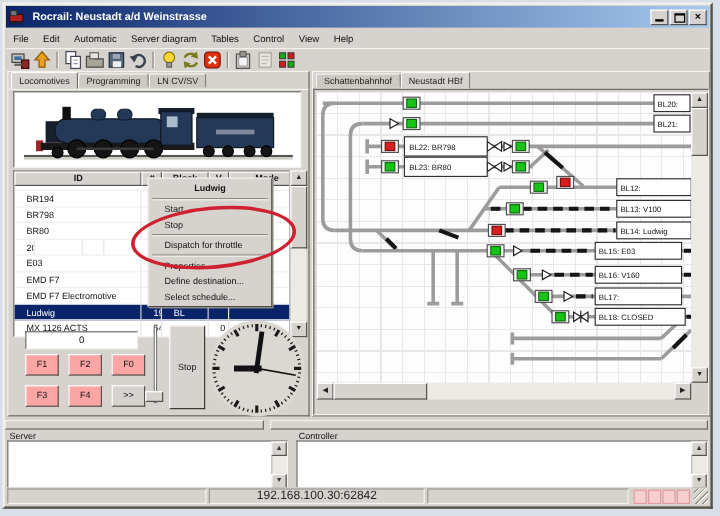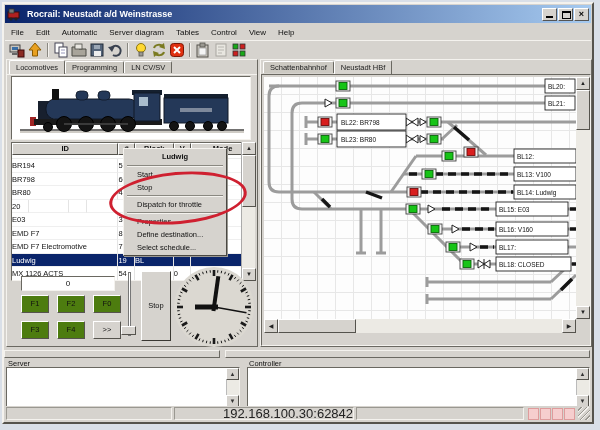--- a/index.html
+++ b/index.html
@@ -30,29 +30,29 @@
   .tabline{position:absolute;left:0;right:0;top:14px;height:1px;background:#f4f2ee}
   
   .photo{position:absolute;left:4px;top:16px;width:240px;height:64px;background:#fff;border:1px solid;border-color:#6a6861 #f4f2ee #f4f2ee #6a6861}
   
   .loco-table{position:absolute;left:4px;top:82px;width:244px;height:139px;background:#fff;border:1px solid;border-color:#6a6861 #f4f2ee #f4f2ee #6a6861;overflow:hidden}
   .thead{display:flex;height:12px}
   .th{background:#d6d3ce;border:1px solid;border-color:#fff #55534d #55534d #fff;font-size:7.5px;font-weight:bold;text-align:center;line-height:10px;color:#111}
   .c0{width:110px}.c1{width:17px}.c2{width:40px}.c3{width:18px}.c4{width:65px}
   .partialrow{height:4px;overflow:hidden;border-bottom:1px solid #ececec}
   .tr{display:flex;height:13.5px}
-  .tr span{font-size:7.5px;line-height:13px;padding-left:0;border-right:1px solid #e4e4e4;border-bottom:1px solid #efefef;white-space:nowrap;overflow:hidden;color:#111}
+  .tr span{font-size:7.5px;line-height:13px;padding-left:10px;border-right:1px solid #e4e4e4;border-bottom:1px solid #efefef;white-space:nowrap;overflow:hidden;color:#111}
   .tr.selected span{background:#0a246a;color:#fff}
   .vsb{position:absolute;top:82px;left:234px;width:14px;height:139px;background:#eceae4;border-left:1px solid #aaa}
   .sbbtn{position:absolute;left:0;width:14px;height:13px;background:#d6d3ce;border:1px solid;border-color:#fff #55534d #55534d #fff;font-size:6px;text-align:center;line-height:11px;color:#222}
   .sbthumb{position:absolute;left:0;width:14px;background:#d6d3ce;border:1px solid;border-color:#fff #55534d #55534d #fff}
   
   .speedbox{position:absolute;left:14px;top:216px;width:94px;height:15px;background:#fff;border:1px solid;border-color:#6a6861 #f4f2ee #f4f2ee #6a6861;font-size:8px;text-align:center;line-height:13px;color:#111}
   .fbtn{position:absolute;width:28px;height:18px;border:1px solid;border-color:#fff #55534d #55534d #fff;font-size:7.5px;text-align:center;line-height:16px;color:#111}
-  .fbtn.green{background:#4d7c0f}
+  .fbtn.green{background:#fca5a5}
   .fbtn.gray{background:#d6d3ce}
   .slider{position:absolute;left:112px;top:210px;width:20px;height:74px}
   .slider .groove{position:absolute;left:9px;top:2px;width:3px;height:64px;background:#fff;border:1px solid #777}
   .slider .thumb{position:absolute;left:2px;top:56px;width:15px;height:9px;background:#d6d3ce;border:1px solid;border-color:#fff #55534d #55534d #fff}
   .stopbtn{position:absolute;left:134px;top:211px;width:30px;height:70px;background:#d6d3ce;border:1px solid;border-color:#fff #3a3833 #3a3833 #fff;font-size:7.5px;color:#111;text-align:center;line-height:68px}
   .clockbox{position:absolute;left:166px;top:206px;width:82px;height:82px}
   
   .ctxmenu{position:absolute;left:119px;top:144px;width:104px;background:#d6d3ce;border:1px solid;border-color:#f4f2ee #4a4843 #4a4843 #f4f2ee;box-shadow:1px 1px 0 #9a9891;z-index:40;padding:1px}
   .ctxhead{font-size:7.5px;font-weight:bold;text-align:center;height:14px;line-height:14px;color:#111}
   .ctxsep{height:2px;border-top:1px solid #8a8881;border-bottom:1px solid #f4f2ee;margin:1px 2px}
@@ -66,21 +66,21 @@
   .hthumb{position:absolute;left:14px;top:0;width:78px;height:14px;background:#d6d3ce;border:1px solid;border-color:#fff #55534d #55534d #fff}
   
   .strip{position:absolute;height:8px;background:#d6d3ce;border:1px solid;border-color:#f4f2ee #6a6861 #6a6861 #f4f2ee}
   .seclabel{position:absolute;font-size:7.5px;color:#111}
   .secbox{position:absolute;background:#fff;border:1px solid;border-color:#6a6861 #f4f2ee #f4f2ee #6a6861}
   .secbox .sv{position:absolute;right:0;top:0;width:13px;height:100%;background:#eceae4;border-left:1px solid #bbb}
   .secbox .svb{position:absolute;right:0;width:13px;height:12px;background:#d6d3ce;border:1px solid;border-color:#fff #55534d #55534d #fff;font-size:6px;line-height:10px;text-align:center;color:#333}
   
   .statusbar{position:absolute;left:1px;right:1px;bottom:1px;height:15px;display:flex;align-items:stretch;background:#d6d3ce;padding:1px}
   .scell{border:1px solid;border-color:#9a9891 #f4f2ee #f4f2ee #9a9891;margin-right:2px;height:13px}
-  .scell.s0{width:168px}.scell.s1{width:182px;text-align:right;font-size:13px;line-height:12px;color:#222}.scell.s2{width:170px}
+  .scell.s0{width:168px}.scell.s1{width:182px;text-align:center;font-size:10px;line-height:12px;color:#222}.scell.s2{width:170px}
   .inds{display:flex;align-items:center;margin-left:2px}
   .ind{width:11px;height:12px;background:#f6cece;border:1px solid #de9c9c;margin-right:1px}
   .grip{width:12px;height:13px;margin-left:2px;background:repeating-linear-gradient(135deg,transparent 0 2px,#9a9891 2px 3px,#f4f2ee 3px 4px)}
 </style>
 </head>
 <body>
 
 <div class="window">
 
   <div class="titlebar">

